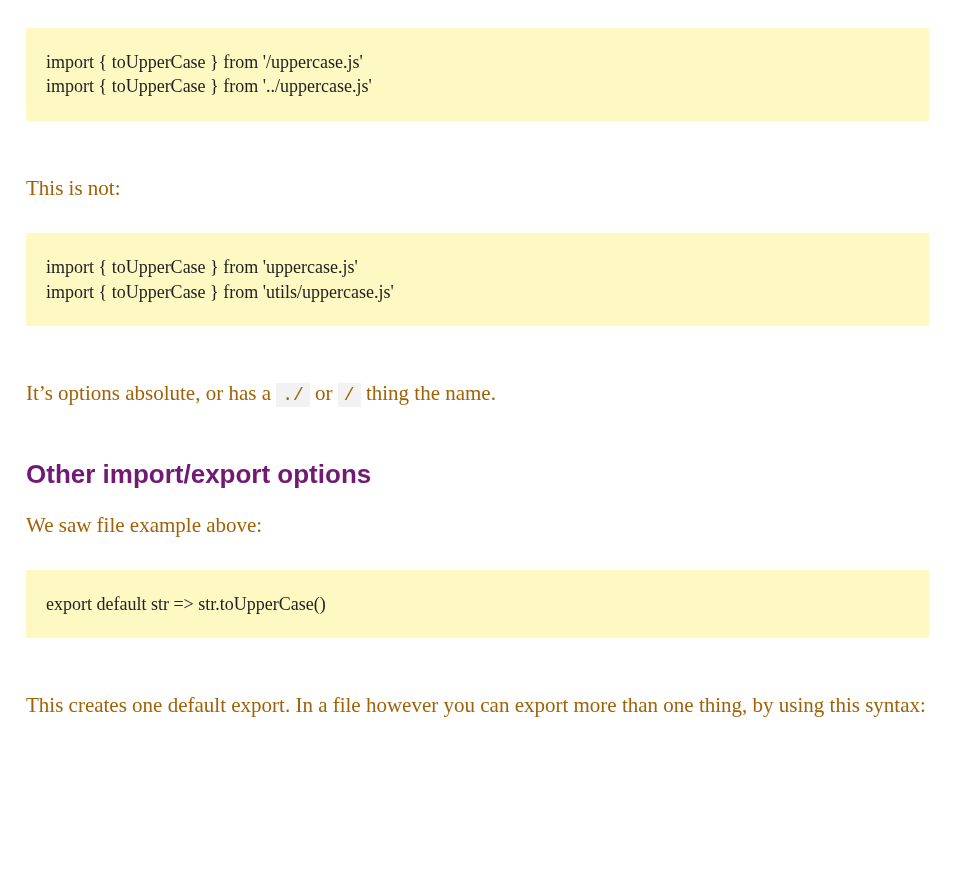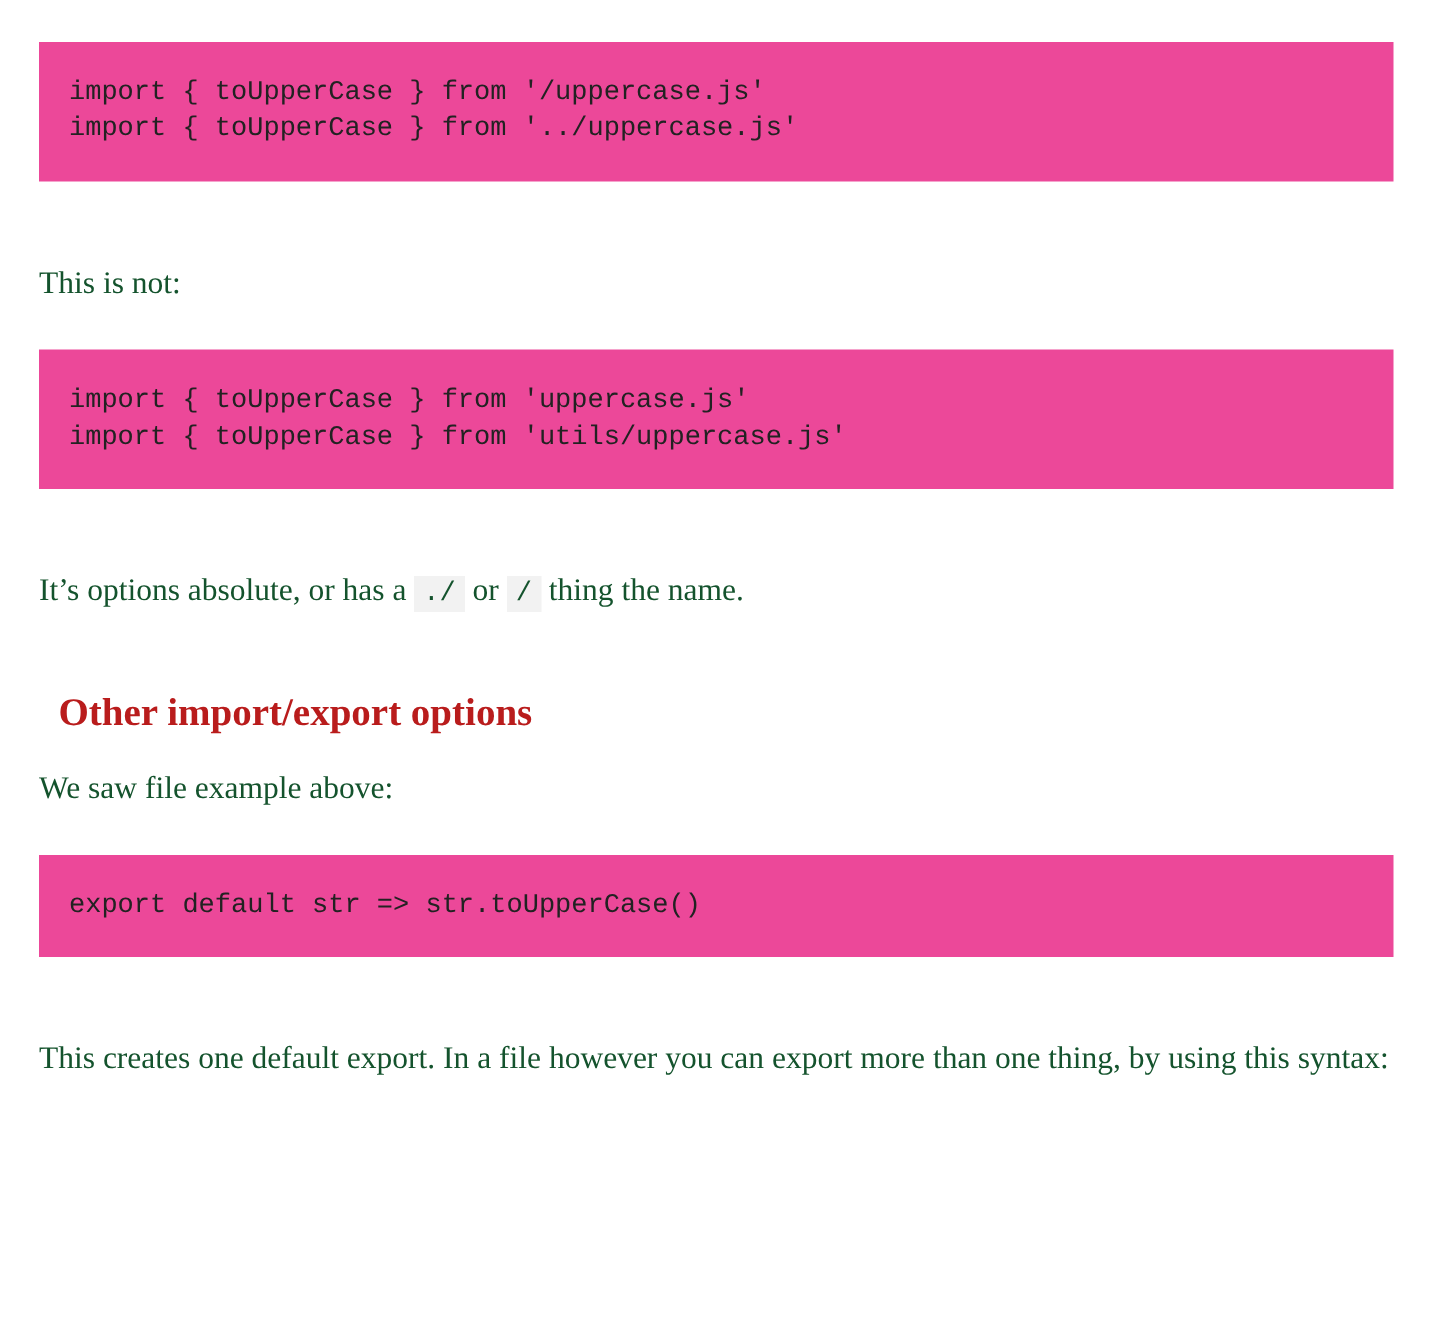--- a/index.html
+++ b/index.html
@@ -7,48 +7,48 @@
     padding: 0;
     font-family: Georgia, 'Times New Roman', serif;
     color: #222;
     background: #fff;
     width: 955px;
   }
   .container {
     padding: 0 26px 40px 26px;
   }
   .code-block {
-    background: #ec4899;
+    background: #fef9c3;
     padding: 22px 20px;
     margin-top: 28px;
     margin-bottom: 50px;
-    font-family: Liberation Mono, monospace;
+    font-family: Liberation Serif, serif;
     font-size: 18px;
     line-height: 1.35;
     white-space: pre;
     overflow-x: auto;
   }
   p.body-text {
     font-size: 21px;
     line-height: 1.65;
     margin: 15px 0 24px 0;
-    color: #14532d;
+    color: #a16207;
   }
   code.inline {
     background: #f2f2f2;
     font-family: 'Consolas', 'Monaco', 'Courier New', monospace;
     font-size: 18px;
     padding: 2px 6px;
   }
   h3.section-heading {
-    font-family: Liberation Serif, serif;
+    font-family: Liberation Sans, sans-serif;
     font-weight: 700;
     font-size: 26px;
-    margin: 48px 0 18px 13px;
-    color: #b91c1c;
+    margin: 48px 0 18px 0;
+    color: #701a75;
   }
 </style>
 </head>
 <body>
 
 <div class="container">
 
   <div class="code-block">import { toUpperCase } from '/uppercase.js'
 import { toUpperCase } from '../uppercase.js'</div>
 

